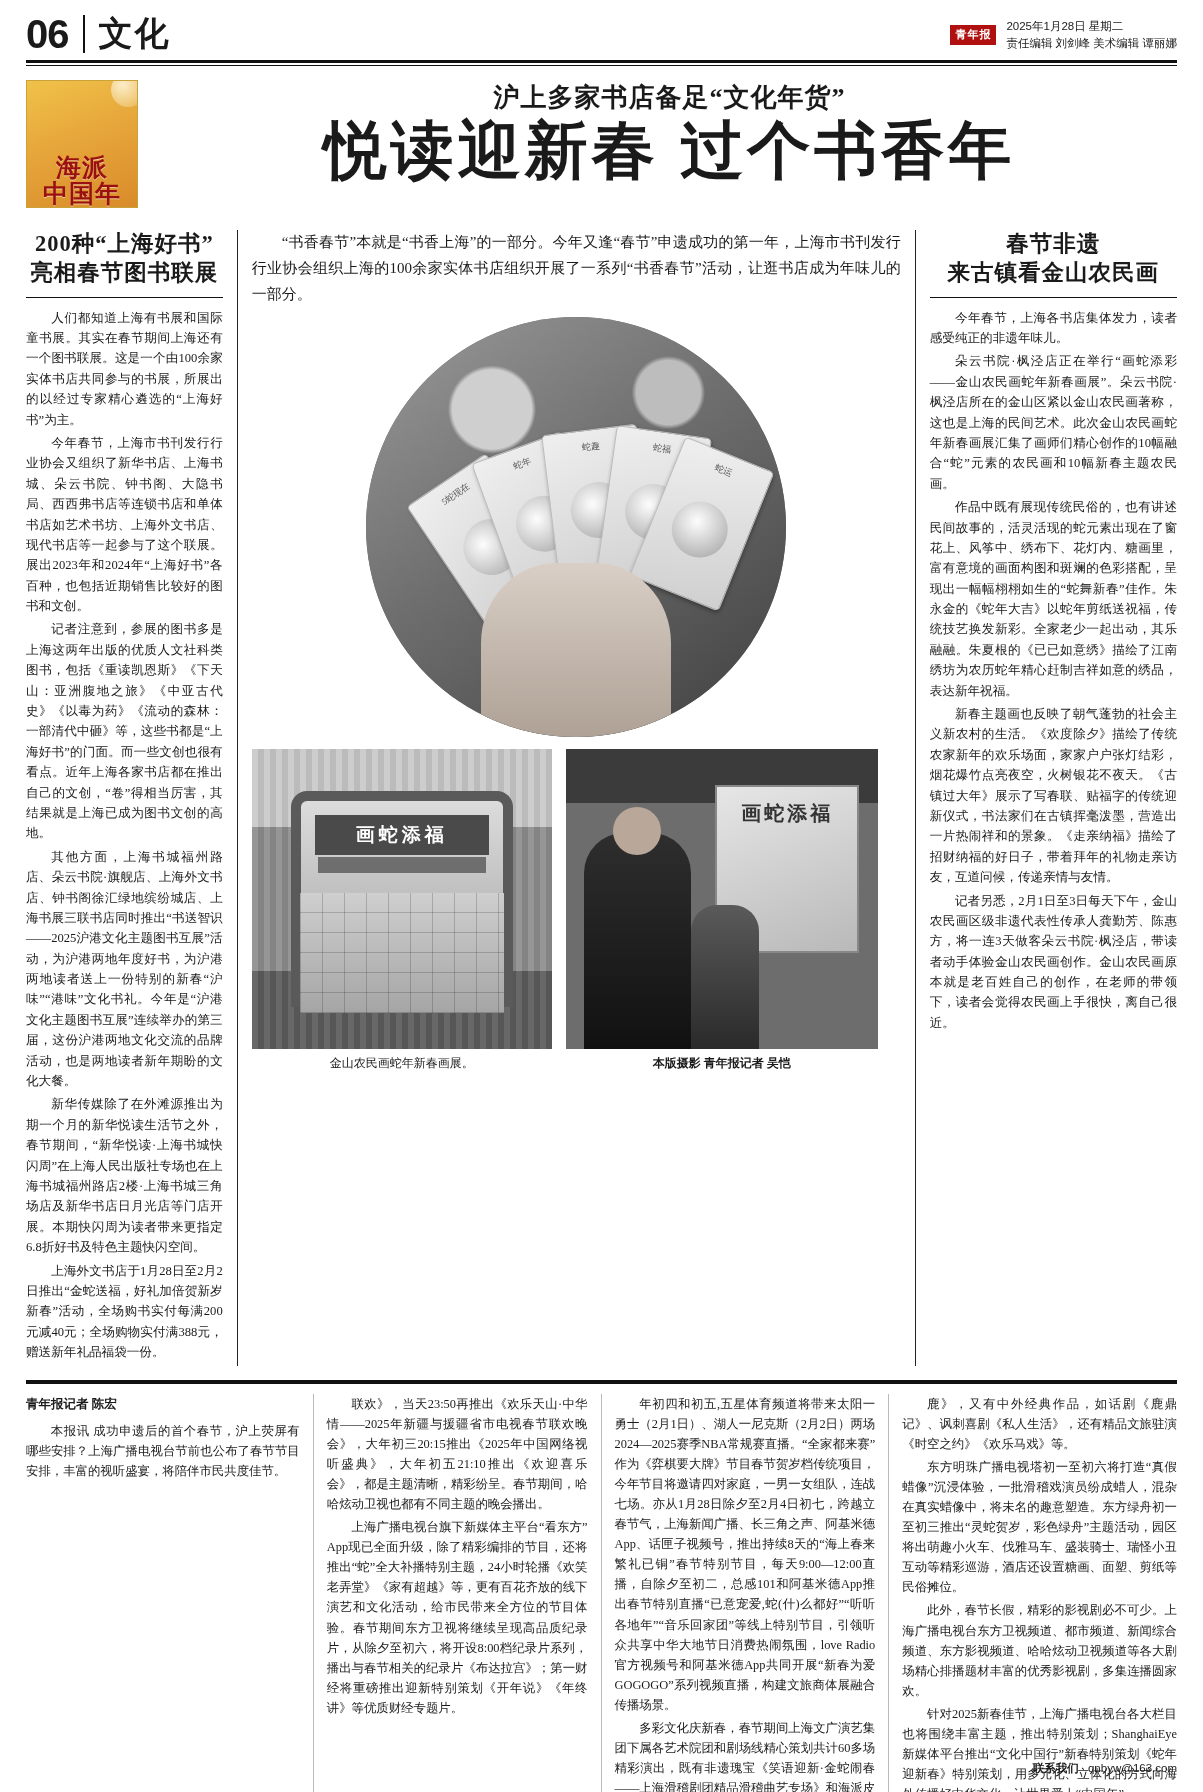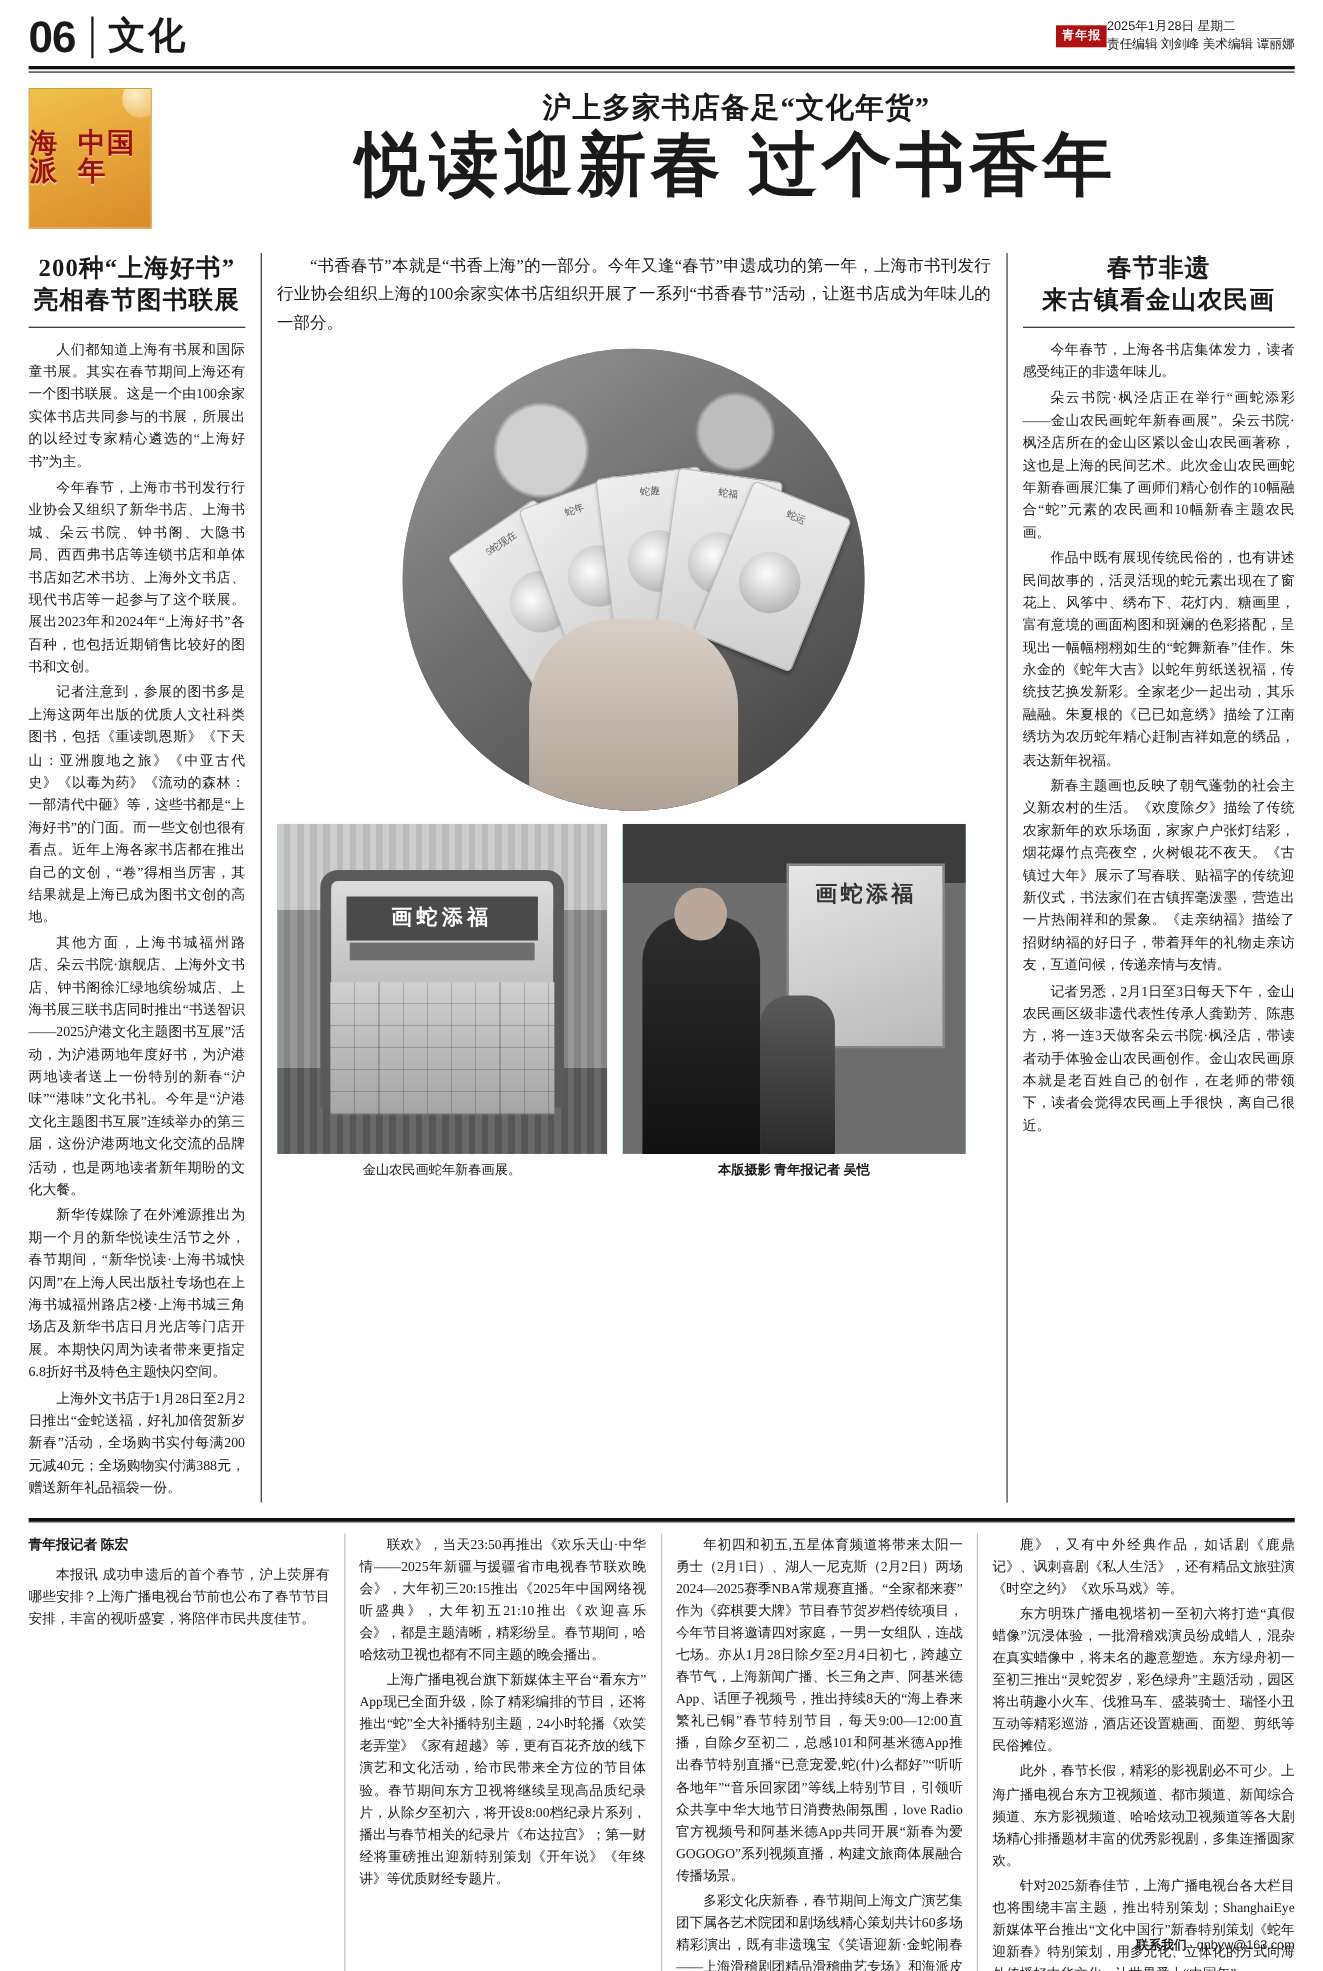--- a/index.html
+++ b/index.html
@@ -8,54 +8,54 @@
     width:1203px; height:1792px;
     background:#ffffff;
     font-family:"Liberation Serif", "DejaVu Serif", serif;
     color:#1a1a1a;
     position:relative;
     overflow:hidden;
   }
   .page { width:1203px; height:1792px; padding:14px 26px 0 26px; position:relative; }
 
   
-  .masthead { display:flex; align-items:center; justify-content:space-between; }
+  .masthead { display:flex; align-items:flex-end; justify-content:space-between; }
   .mh-left { display:flex; align-items:center; }
   .mh-pagenum {
     font-family:"Liberation Sans", sans-serif;
     font-size:40px; font-weight:bold; letter-spacing:-1px; line-height:1;
     padding-right:14px;
   }
   .mh-divider { width:2px; height:38px; background:#111; margin-right:14px; }
   .mh-section {
     font-size:34px; font-weight:bold; letter-spacing:2px; line-height:1;
     font-family:"Liberation Serif", serif;
   }
-  .mh-right { display:flex; align-items:center; padding-bottom:2px; }
+  .mh-right { display:flex; align-items:center; gap:10px; padding-bottom:2px; }
   .mh-logo {
     background:#b01010; color:#fff; font-size:11px; line-height:1.05;
     padding:4px 5px; letter-spacing:1px; text-align:center;
     font-family:"Liberation Serif", serif; font-weight:bold;
   }
   .mh-meta { font-size:11.5px; line-height:1.5; font-family:"Liberation Sans", sans-serif; }
   .mh-rule { height:3px; background:#111; margin-top:6px; }
   .mh-rule2 { height:1px; background:#111; margin-top:2px; }
 
   
   .headzone { display:flex; align-items:flex-start; margin-top:14px; height:150px; }
   .hz-badge {
     width:112px; height:128px; flex:0 0 112px;
     background:linear-gradient(160deg,#f0c24a 0%, #e8a93c 40%, #d98b2a 100%);
     border:1px solid #caa23a;
     position:relative; overflow:hidden; margin-right:16px;
   }
   .hz-badge .b-txt {
     position:absolute; inset:0;
     color:#9a1010; font-weight:bold; font-size:25px; line-height:1.05;
-    display:flex; flex-direction:row; align-items:center; justify-content:flex-end;
+    display:flex; flex-direction:column; align-items:center; justify-content:flex-end;
     letter-spacing:1px; text-shadow:0 1px 0 rgba(255,255,255,.45);
   }
   .hz-badge .b-dot {
     position:absolute; width:34px; height:34px; border-radius:50%;
     background:radial-gradient(circle at 35% 35%, #fff8e0, #e9b34a);
     right:-8px; top:-8px; opacity:.85;
   }
   .hz-text { flex:1; padding-left:8px; }
   .kicker {
     font-size:26px; font-weight:bold; letter-spacing:1px;

